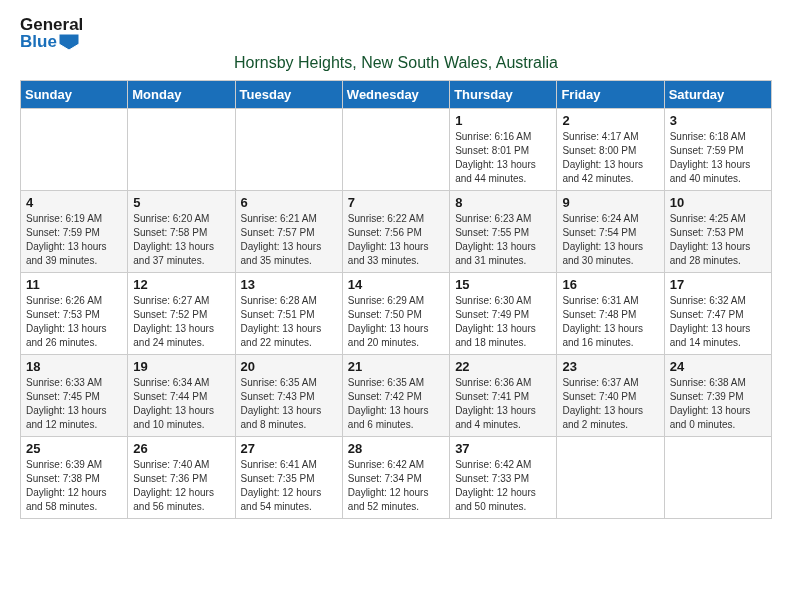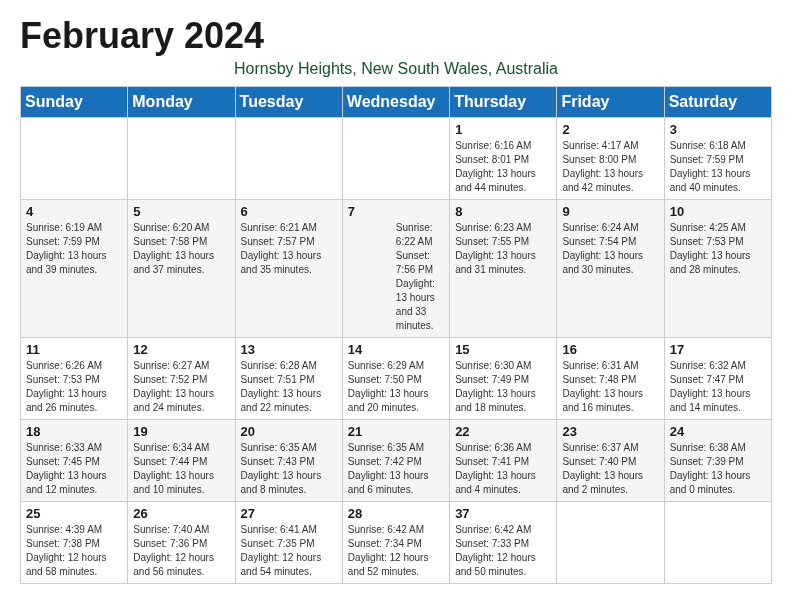--- a/index.html
+++ b/index.html
@@ -37,21 +37,21 @@
       margin-bottom: 8px;
       font-weight: normal;
     }
     .calendar-table {
       width: 100%;
       border-collapse: collapse;
     }
     .calendar-table th {
       background-color: #1a6fba;
       color: #fff;
-      font-size: 16px;
+      font-size: 13px;
       font-weight: bold;
       padding: 6px 4px;
       text-align: left;
       border: 1px solid #ccc;
     }
     .calendar-table td {
       border: 1px solid #ccc;
       vertical-align: top;
       padding: 4px 5px;
       width: calc(100% / 7);
@@ -73,23 +73,31 @@
       line-height: 1.4;
     }
     .empty-cell {
       background: #fff !important;
     }
   </style>
 </head>
 <body>
 
 <div class="header-section">
-  <div class="title-area">
-    <div class="month-title">February 2024</div>
+  <div class="logo">
+  <div style="display:flex;flex-direction:column;line-height:1;">
+    <span style="font-size:17px;font-weight:bold;color:#1a1a1a;">General</span>
+    <span style="font-size:17px;font-weight:bold;color:#1a6fba;display:flex;align-items:center;gap:2px;">Blue
+      <svg width="20" height="16" viewBox="0 0 20 16">
+        <polygon points="0,0 20,0 20,10 10,16 0,10" fill="#1a6fba"></polygon>
+        <polygon points="0,0 20,0 20,10 10,16 0,10" fill="none" stroke="#fff" stroke-width="1"></polygon>
+      </svg>
+    </span>
   </div>
+    </div>
 </div>
 
 <div class="location-title">Hornsby Heights, New South Wales, Australia</div>
 
 <table class="calendar-table">
   <thead>
     <tr id="header-row">
         <th>Sunday</th>
         <th>Monday</th>
         <th>Tuesday</th>
@@ -144,21 +152,21 @@
         </td>
         <td>
           <div class="day-number">6</div>
           <div class="day-info" style="white-space: pre-line;">Sunrise: 6:21 AM
 Sunset: 7:57 PM
 Daylight: 13 hours
 and 35 minutes.</div>
         </td>
         <td>
           <div class="day-number">7</div>
-          <div class="day-info" style="white-space: pre-line; margin-left: 48px;">Sunrise: 6:22 AM
+          <div class="day-info" style="white-space: pre-line;">Sunrise: 6:22 AM
 Sunset: 7:56 PM
 Daylight: 13 hours
 and 33 minutes.</div>
         </td>
         <td>
           <div class="day-number">8</div>
           <div class="day-info" style="white-space: pre-line;">Sunrise: 6:23 AM
 Sunset: 7:55 PM
 Daylight: 13 hours
 and 31 minutes.</div>
@@ -276,21 +284,21 @@
           <div class="day-number">24</div>
           <div class="day-info" style="white-space: pre-line;">Sunrise: 6:38 AM
 Sunset: 7:39 PM
 Daylight: 13 hours
 and 0 minutes.</div>
         </td>
       </tr>
       <tr>
         <td>
           <div class="day-number">25</div>
-          <div class="day-info" style="white-space: pre-line;">Sunrise: 4:39 AM
+          <div class="day-info" style="white-space: pre-line;">Sunrise: 6:39 AM
 Sunset: 7:38 PM
 Daylight: 12 hours
 and 58 minutes.</div>
         </td>
         <td>
           <div class="day-number">26</div>
           <div class="day-info" style="white-space: pre-line;">Sunrise: 7:40 AM
 Sunset: 7:36 PM
 Daylight: 12 hours
 and 56 minutes.</div>

